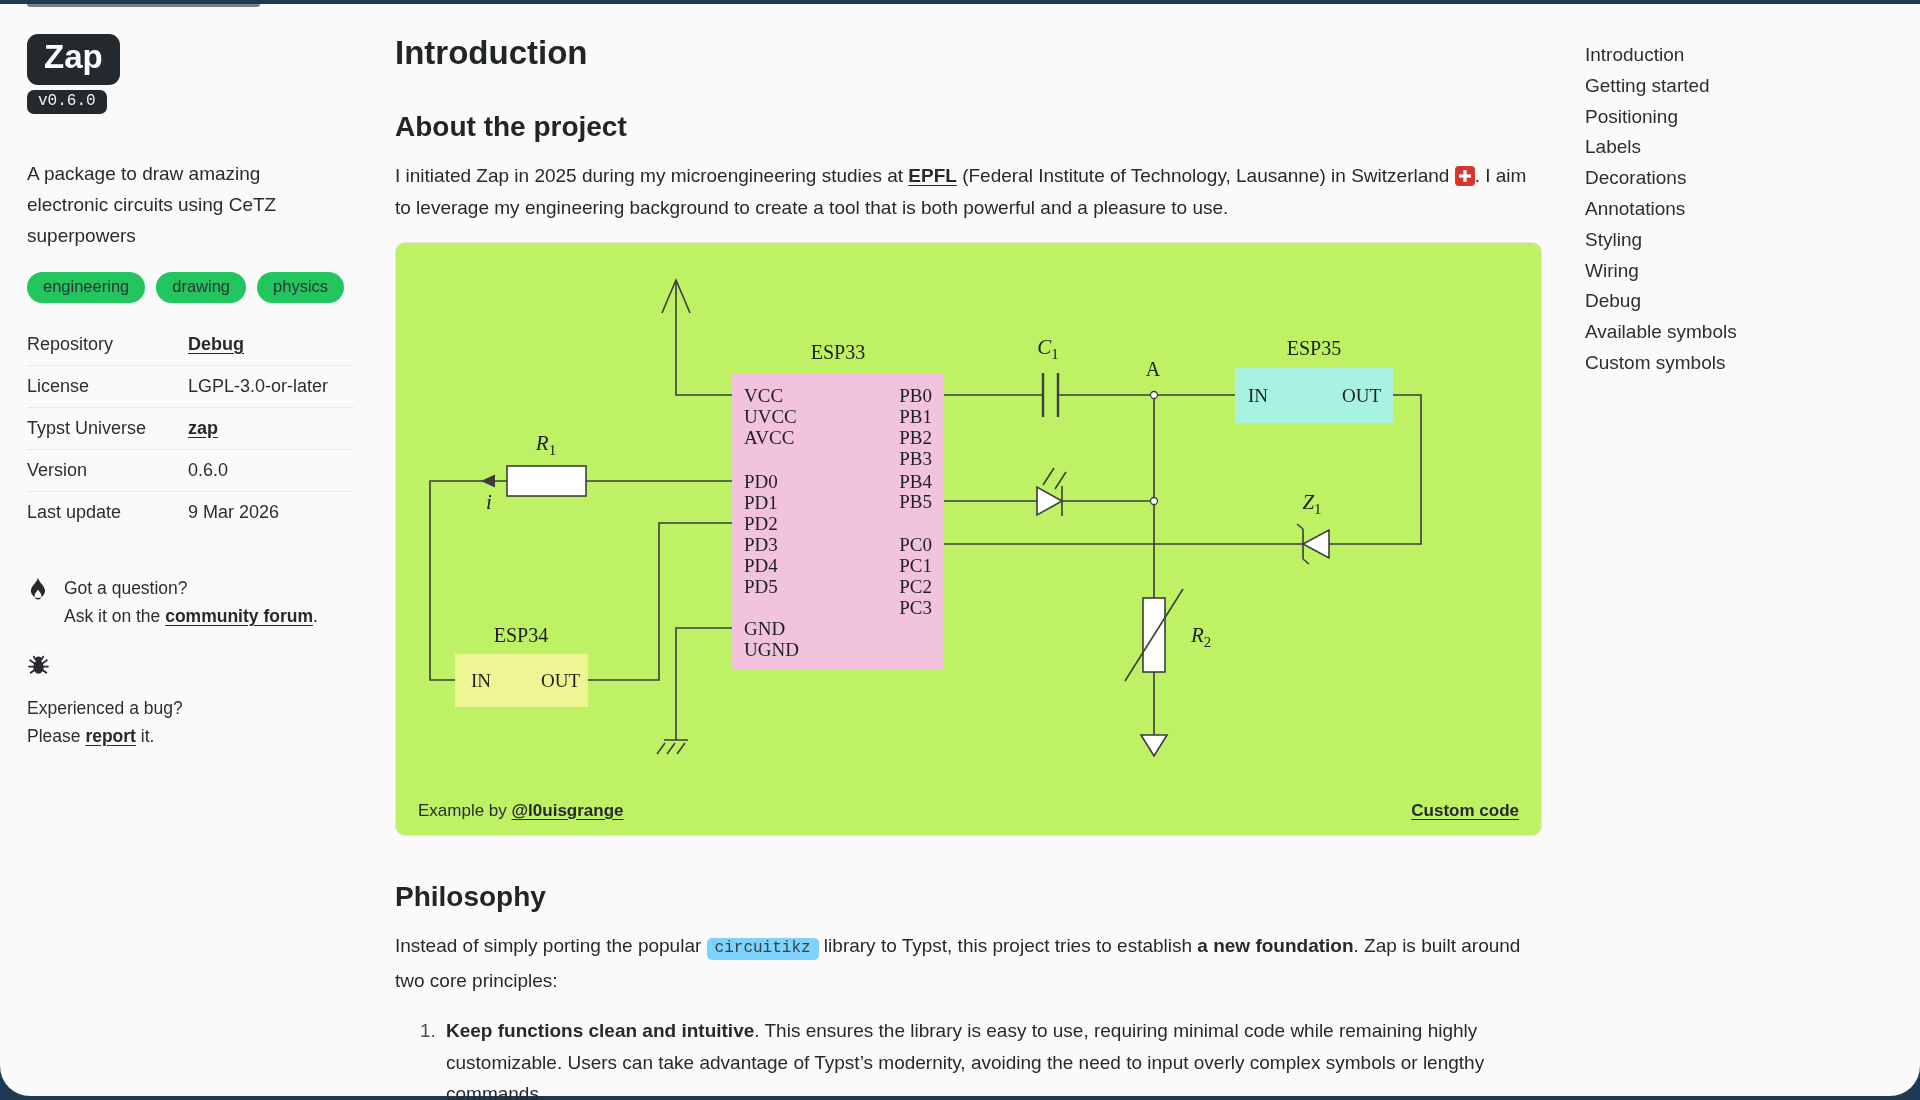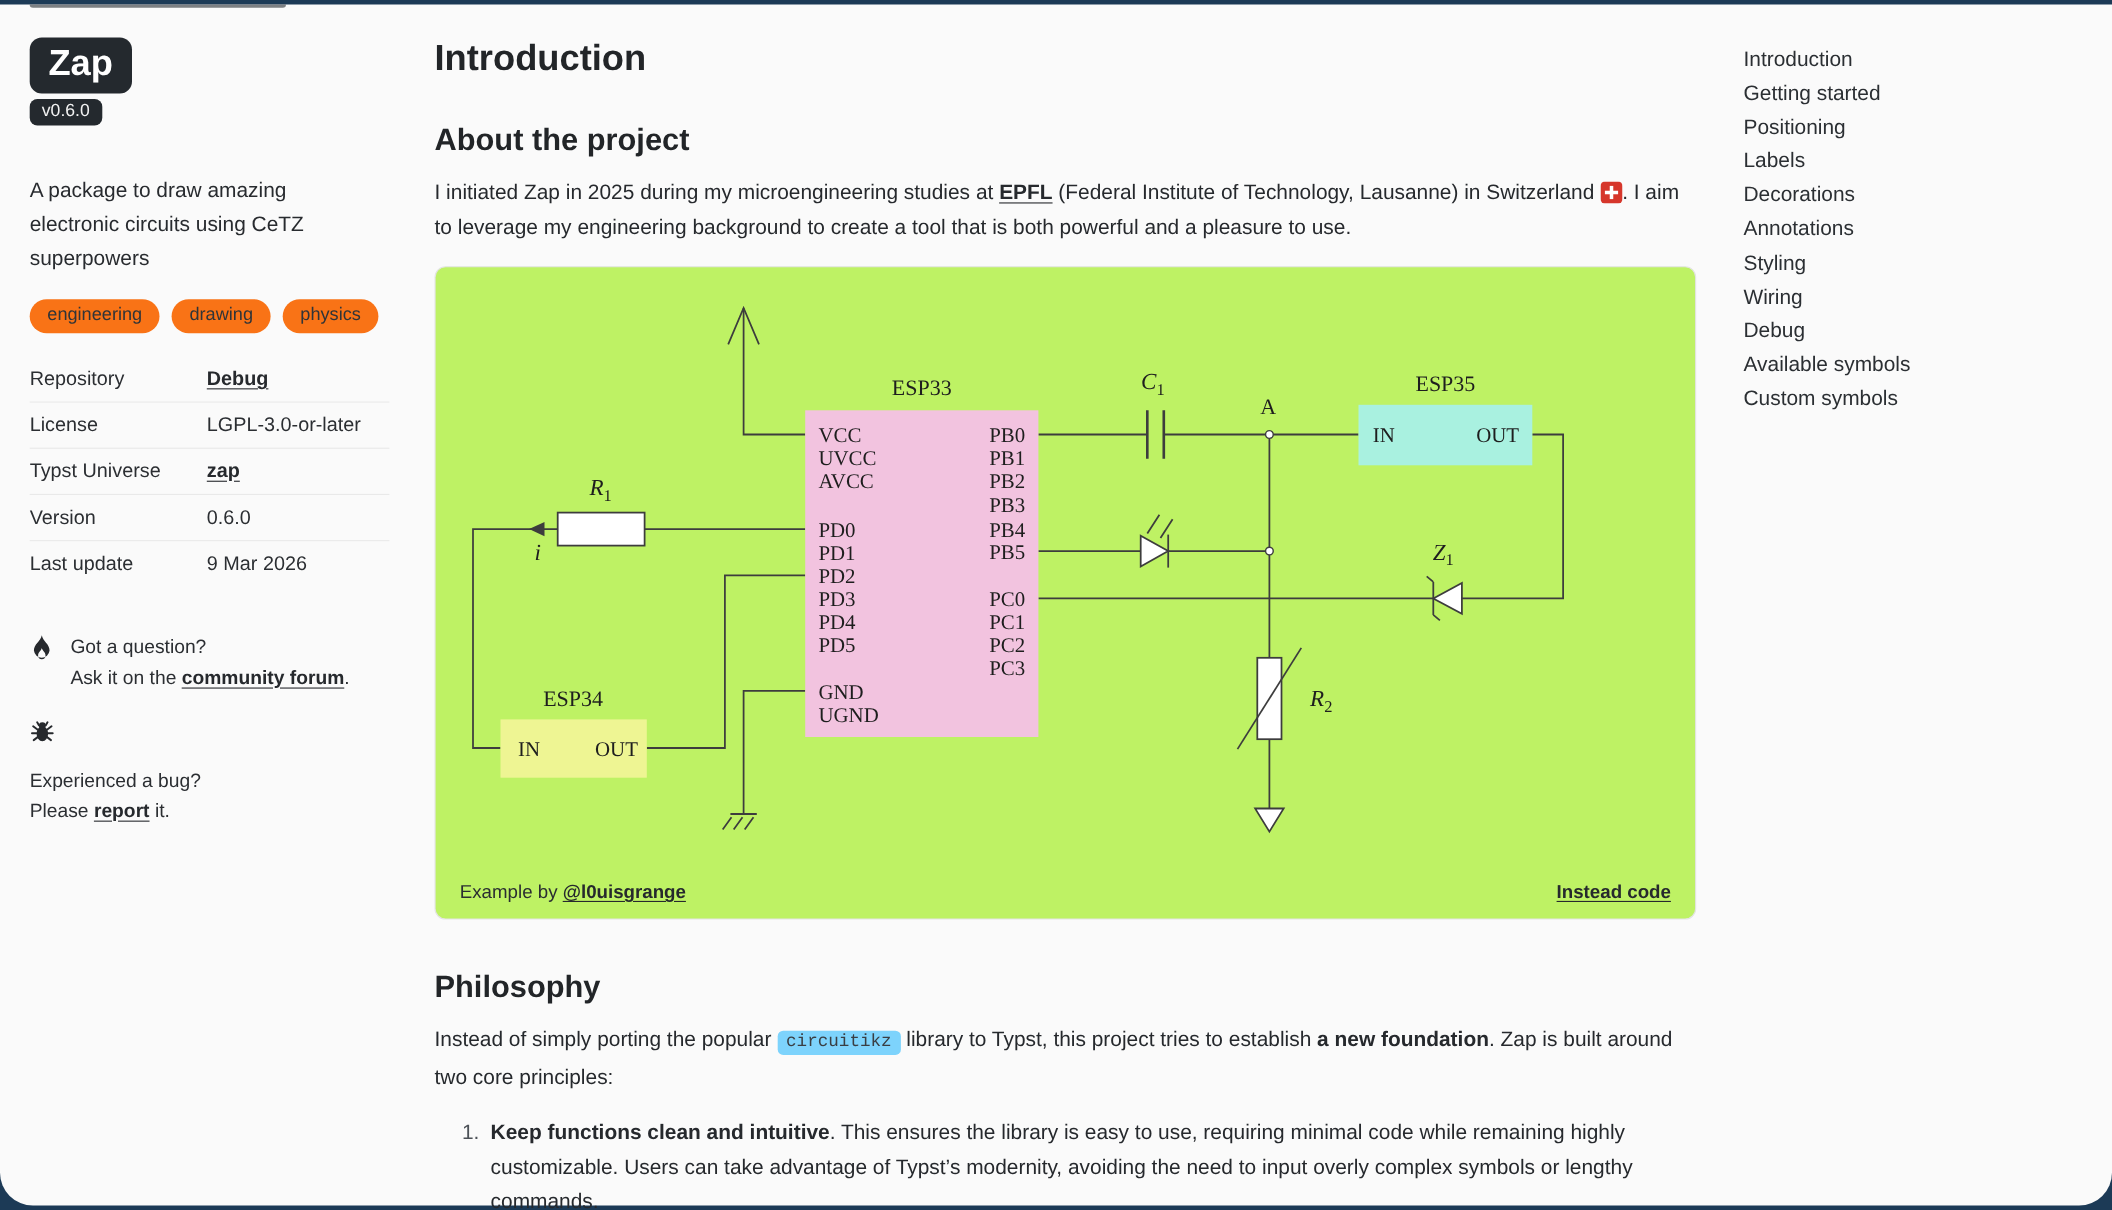--- a/index.html
+++ b/index.html
@@ -20,26 +20,26 @@
   }
 
   
   .sidebar { position:absolute; left:27px; top:30px; width:327px; }
   .logo-badge {
     display:block; width:fit-content; background:#24292e; color:#fff;
     font-size:33px; font-weight:700; padding:4px 17px 9px; border-radius:11px;
   }
   .version-badge {
     display:block; width:fit-content; background:#24292e; color:#f2f2f2;
-    font-size:16px; padding:2px 11px 4px; border-radius:7px; margin-top:5px;
+    font-size:16px; padding:2px 11px 4px; border-radius:7px; margin-top:5px;font-family:Liberation Mono, monospace;
   }
   .desc { margin-top:44px; font-size:19px; line-height:31px; color:#282b2f; width:308px; }
   .tags { margin-top:21px; display:flex; gap:11px; }
   .tag {
-    background:#f97316; border-radius:999px; padding:5px 16px 7px;
+    background:#22c55e; border-radius:999px; padding:5px 16px 7px;
     font-size:16.5px; color:#303438; white-space:nowrap;
   }
   .meta { margin-top:21px; }
   .meta-row { display:flex; align-items:center; padding:10px 0; font-size:18px; border-top:1px solid #e9e9e9; }
   .meta-row:first-child { border-top:none; }
   .meta-label { width:161px; color:#2b2e32; flex:none; }
   .meta-value { color:#2b2e32; }
   .lnk { font-weight:700; text-decoration:underline; text-underline-offset:3px; color:#26292d; cursor:pointer; }
   .help { margin-top:41px; display:flex; gap:13px; }
   .help.second { margin-top:21px;flex-direction:column; }
@@ -240,21 +240,21 @@
         <rect x="59" y="411" width="133" height="53" fill="#eef593"></rect>
         <text class="blabel" text-anchor="middle" x="125" y="399">ESP34</text>
         <text class="pin" x="75" y="444">IN</text>
         <text class="pin" text-anchor="end" x="184" y="444">OUT</text>
 
         <path class="wire" d="M268,497 H292 M289,500 L281,511 M279,500 L271,511 M269,500 L261,511"></path>
       </svg>
 
       <div class="caption">
         <span><span>Example by </span><span class="lnk">@l0uisgrange</span></span>
-        <span class="lnk">Instead code</span>
+        <span class="lnk">Custom code</span>
       </div>
     </div>
 
     <h2 class="h2 philosophy">Philosophy</h2>
     <p class="p"><span>Instead of simply porting the popular </span><span class="code">circuitikz</span><span> library to Typst, this project tries to establish </span><span class="bold">a new foundation</span><span>. Zap is built around two core principles:</span></p>
 
     <div class="olist">
       <div class="li">
         <span class="li-num">1.</span>
         <span><span class="bold">Keep functions clean and intuitive</span><span>. This ensures the library is easy to use, requiring minimal code while remaining highly customizable. Users can take advantage of Typst’s modernity, avoiding the need to input overly complex symbols or lengthy commands.</span></span>

